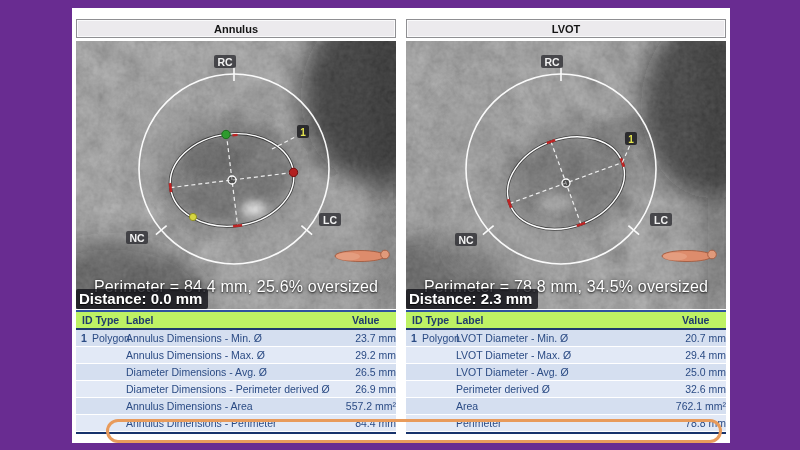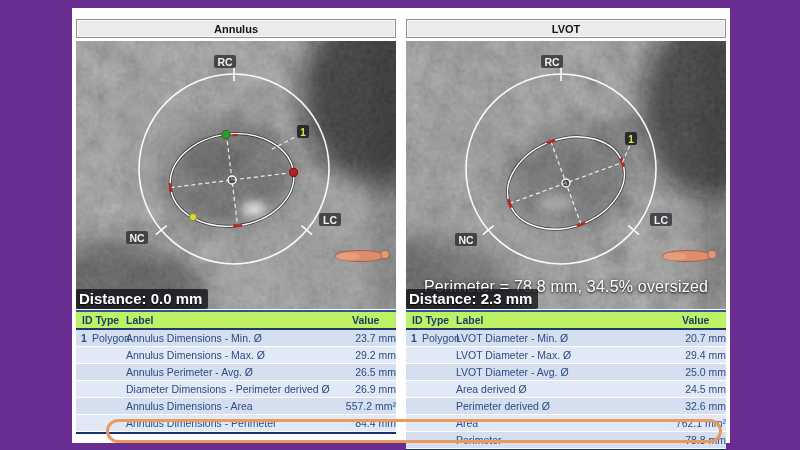--- a/index.html
+++ b/index.html
@@ -157,20 +157,21 @@
             <text x="254" y="182.5">LC</text>
           </g>
 
           <g transform="translate(258,206)">
             <ellipse cx="26" cy="9" rx="25" ry="5.5" fill="#DD8C6C" stroke="#A35B40" stroke-width="0.9"></ellipse>
             <ellipse cx="14" cy="9.5" rx="12" ry="4" fill="#E6A184" opacity="0.8"></ellipse>
             <circle cx="51" cy="7.5" r="4.3" fill="#E09A7B" stroke="#A35B40" stroke-width="0.9"></circle>
           </g>
         </svg>
 
+        <div class="perimeter-label">Perimeter = 84.4 mm, 25.6% oversized</div>
         <div class="distance-badge">Distance: 0.0 mm</div>
       </div>
 
       <table class="meas">
         <colgroup>
             <col style="width:16px">
             <col style="width:34px">
             <col>
             <col style="width:68px">
           </colgroup>
@@ -190,21 +191,21 @@
             </tr>
           <tr>
               <td class="c-id"></td>
               <td></td>
               <td>Annulus Dimensions - Max. Ø</td>
               <td class="c-value">29.2 mm</td>
             </tr>
           <tr>
               <td class="c-id"></td>
               <td></td>
-              <td>Annulus Perimeter - Avg. Ø</td>
+              <td>Diameter Dimensions - Avg. Ø</td>
               <td class="c-value">26.5 mm</td>
             </tr>
           <tr>
               <td class="c-id"></td>
               <td></td>
               <td>Diameter Dimensions - Perimeter derived Ø</td>
               <td class="c-value">26.9 mm</td>
             </tr>
           <tr>
               <td class="c-id"></td>
@@ -322,26 +323,20 @@
             </tr>
           <tr>
               <td class="c-id"></td>
               <td></td>
               <td>LVOT Diameter - Avg. Ø</td>
               <td class="c-value">25.0 mm</td>
             </tr>
           <tr>
               <td class="c-id"></td>
               <td></td>
-              <td>Area derived Ø</td>
-              <td class="c-value">24.5 mm</td>
-            </tr>
-          <tr>
-              <td class="c-id"></td>
-              <td></td>
               <td>Perimeter derived Ø</td>
               <td class="c-value">32.6 mm</td>
             </tr>
           <tr>
               <td class="c-id"></td>
               <td></td>
               <td>Area</td>
               <td class="c-value">762.1 mm²</td>
             </tr>
           <tr>

